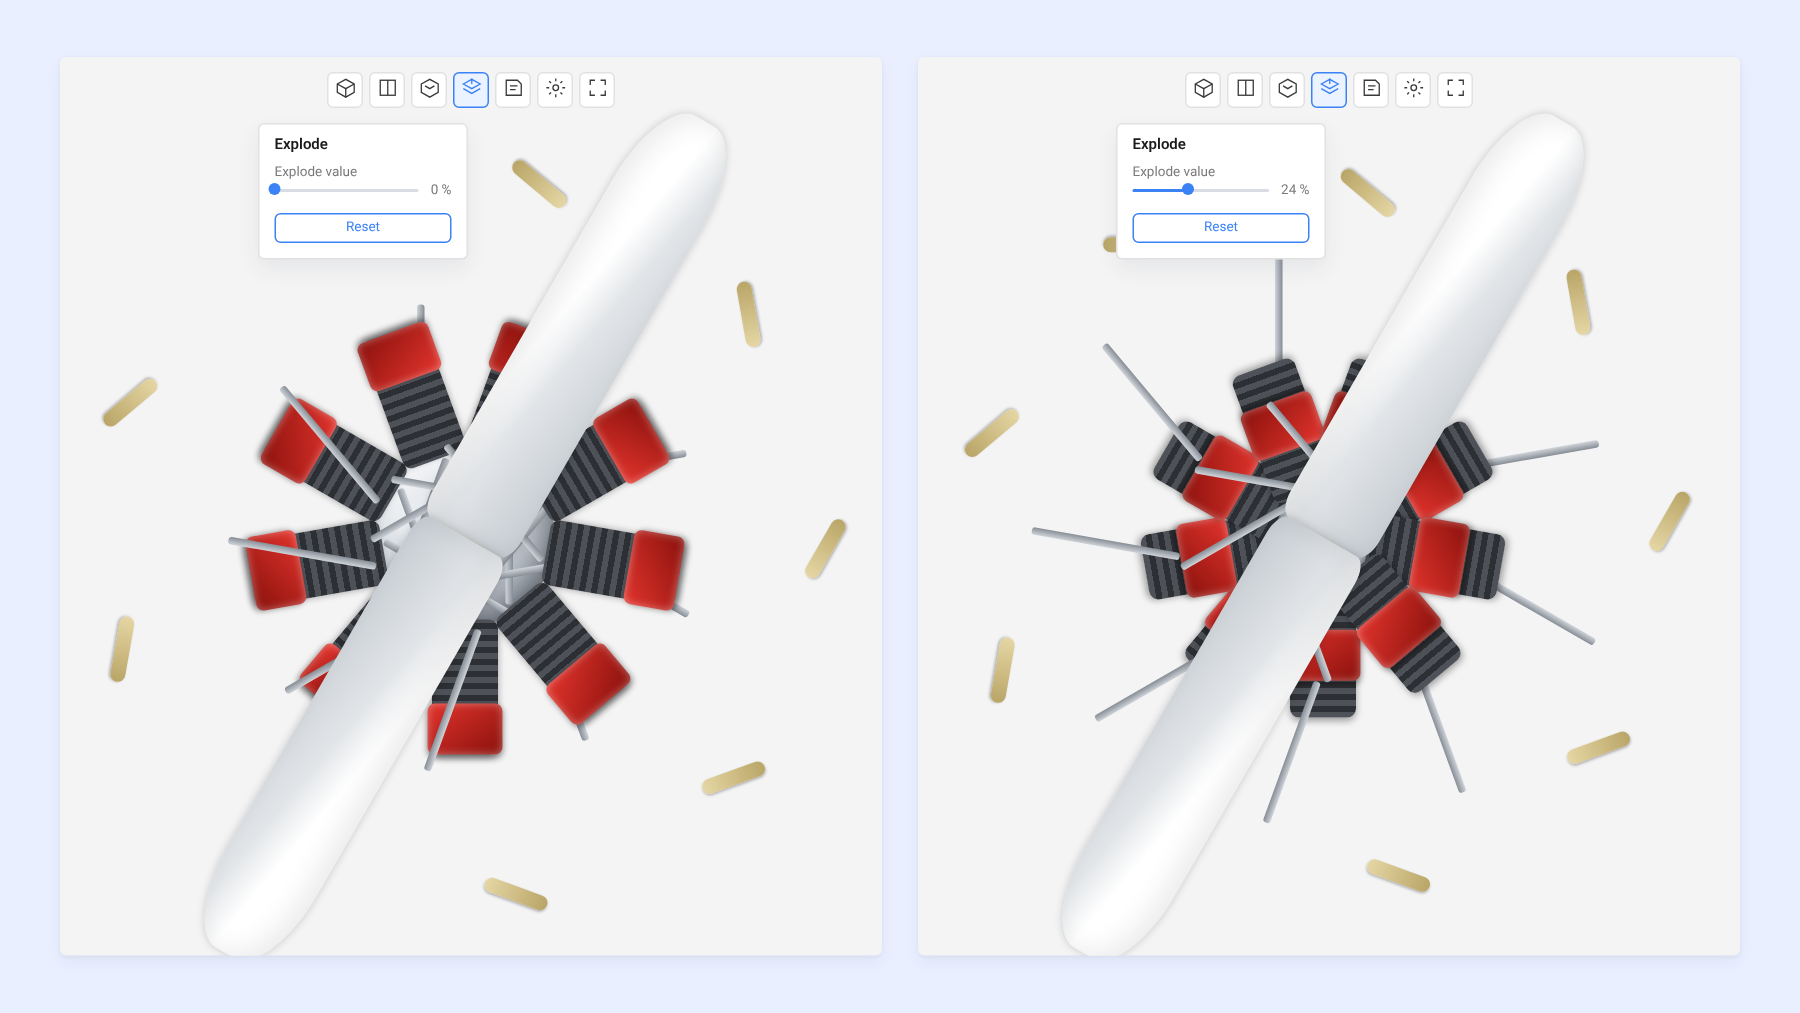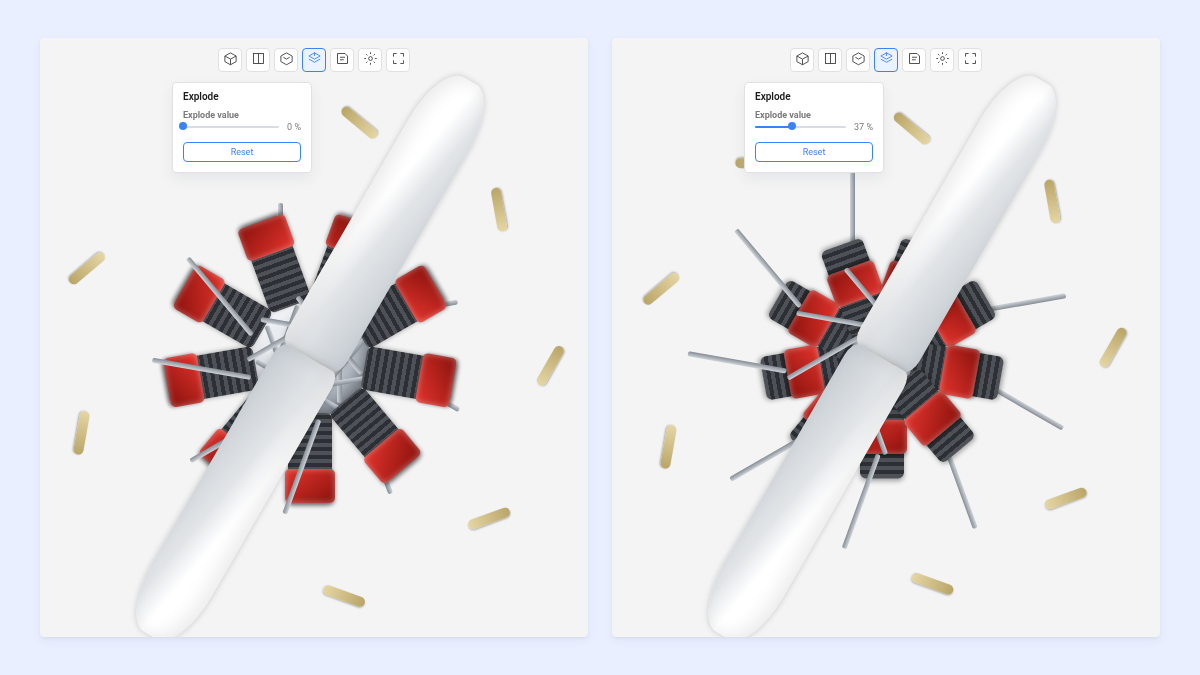--- a/index.html
+++ b/index.html
@@ -71,21 +71,21 @@
     width: 140px;
     background: #fff;
     border: 1px solid var(--border);
     border-radius: 4px;
     padding: 8px 10px 10px;
     box-shadow: 0 6px 14px rgba(40,50,90,0.07);
     z-index: 4;
   }
   .explode-panel h4 { margin: 0 0 8px; font-size: 10px; font-weight: 600; }
   .panel-row { margin-top: 6px; }
-  .panel-label { font-size: 9px; color: var(--muted); font-weight: bold; }
+  .panel-label { font-size: 9px; color: var(--muted); }
   .panel-slider-row { display: flex; align-items: center; gap: 8px; margin-top: 2px; }
   .range-box { flex: 1; height: 4px; position: relative; }
   .range-track { position: absolute; inset: 0; top: 1px; height: 2px; background: #d8dce3; border-radius: 2px; }
   .range-fill  { position: absolute; top: 1px; height: 2px; background: var(--accent); border-radius: 2px; }
   .range-thumb { position: absolute; top: -3px; width: 8px; height: 8px; margin-left: -4px; background: var(--accent); border-radius: 50%; }
   .range-readout { font-size: 9px; color: var(--muted); white-space: nowrap; }
   .reset-btn {
     margin-top: 10px;
     width: 100%;
     border: 1px solid var(--accent);
@@ -414,20 +414,20 @@
     <h4>Explode</h4>
     <div class="panel-row">
       <div class="panel-label">Explode value</div>
       <div class="panel-slider-row">
         <div class="range-box">
           <div class="range-track"></div>
           <div class="range-fill" style="width:41%"></div>
           <div class="range-thumb" style="left:41%"></div>
         </div>
         <div class="range-readout">
-          <span>37</span> <span>%</span>
+          <span>24</span> <span>%</span>
         </div>
       </div>
     </div>
     <div class="reset-btn">Reset</div>
   </div>
     </div>
 </div>
 
 </body></html>

